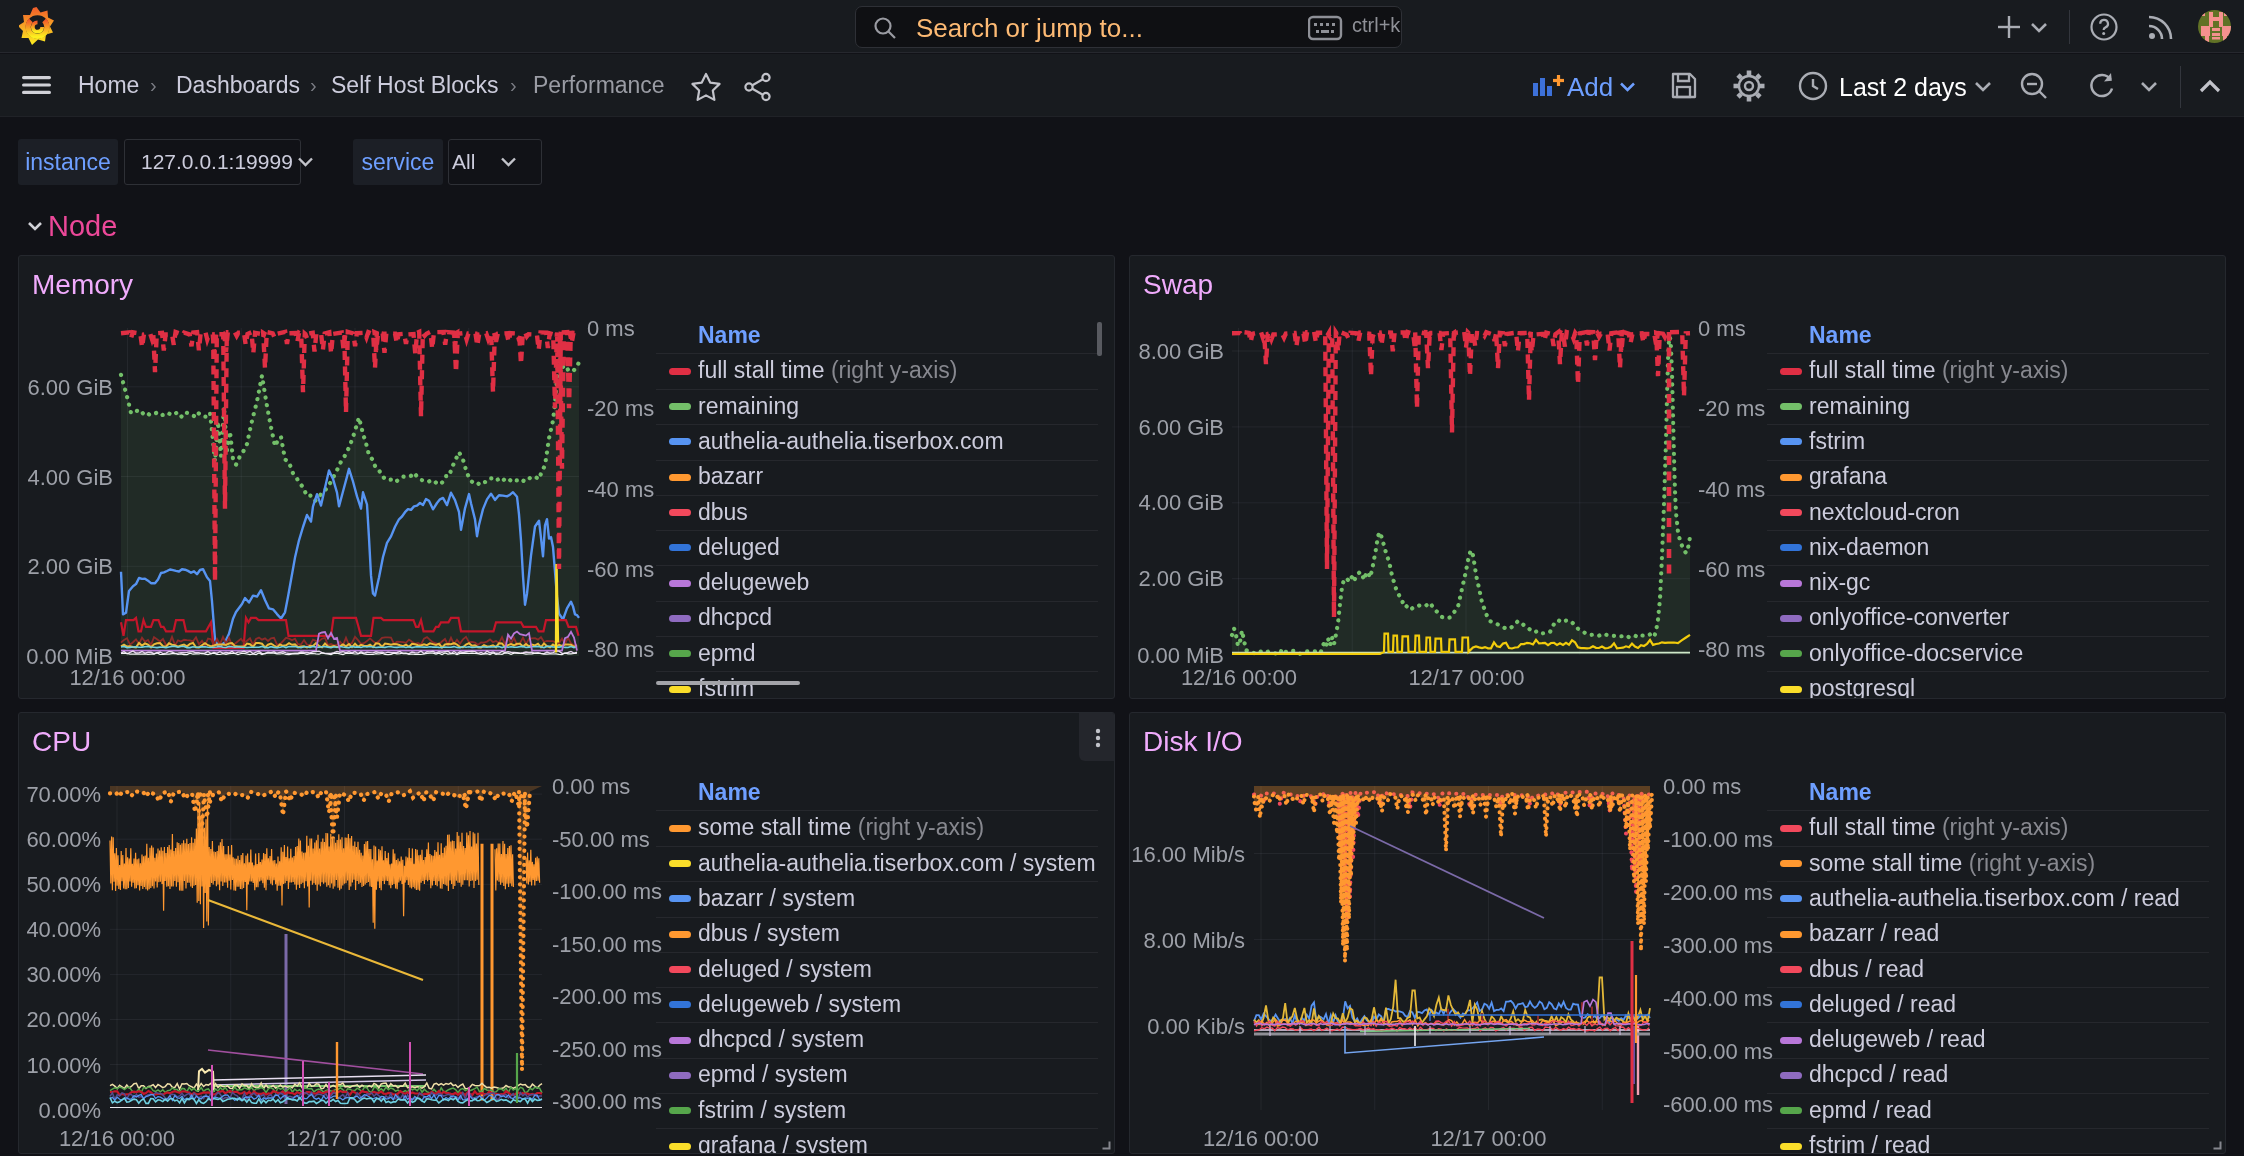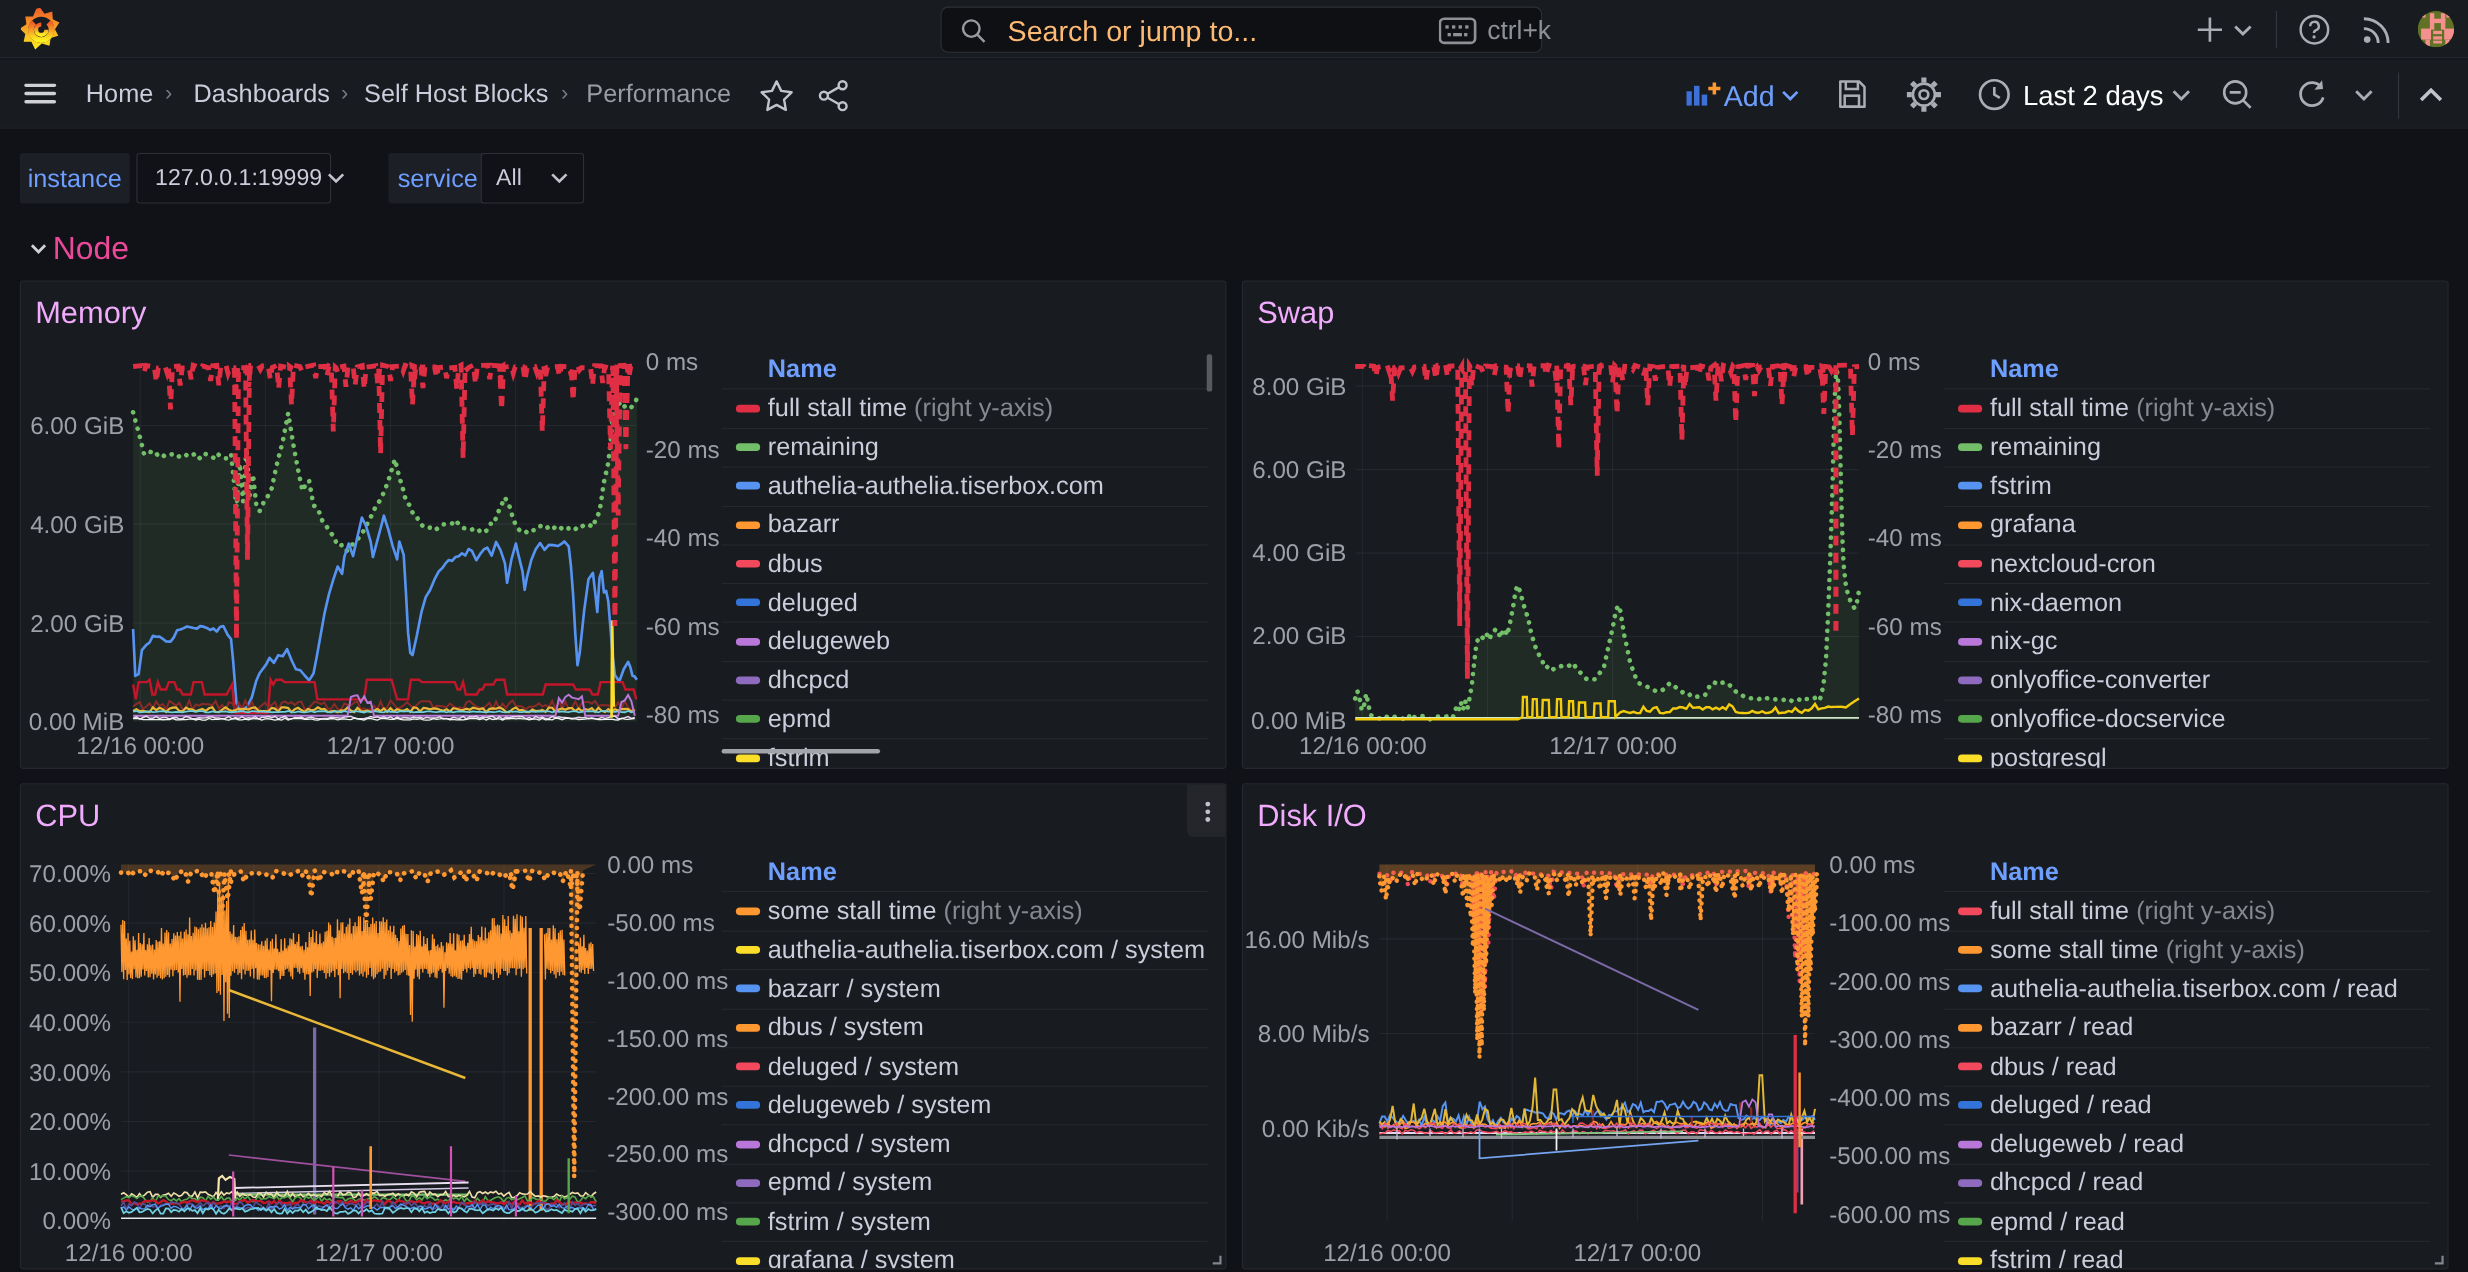--- a/index.html
+++ b/index.html
@@ -1,20 +1,20 @@
 <!DOCTYPE html>
 <html><head><meta charset="utf-8"><style>
 *{margin:0;padding:0;box-sizing:border-box}
 html,body{width:2244px;height:1156px;background:#111217;font-family:"Liberation Sans",sans-serif;color:#ccccdc;overflow:hidden;position:relative}
 .abs{position:absolute}
 .nav{position:absolute;left:0;top:0;width:2244px;height:53px;background:#181b1f;border-bottom:1px solid #26282e}
 .toolbar{position:absolute;left:0;top:54px;width:2244px;height:63px;background:#181b1f;border-bottom:1px solid #202227}
 .sbox{position:absolute;left:855px;top:6px;width:547px;height:42px;background:#0f1013;border:1px solid #2e3036;border-radius:7px}
 .ph{position:absolute;left:916px;top:13px;font-size:26px;color:#fdba74}
-.kbdtxt{position:absolute;left:1352px;top:14px;font-size:24px;color:#8e9097}
+.kbdtxt{position:absolute;left:1352px;top:14px;font-size:20px;color:#8e9097}
 .crumb{position:absolute;top:72px;font-size:23px;color:#ccccdc}
 .crumb.dim{color:#9a9ca4}
 .crumbsep{position:absolute;top:74px;font-size:20px;color:#7a7c84}
 .vlabel{position:absolute;top:139px;height:46px;background:#1c1f26;border-radius:3px;color:#6e9fff;font-size:23px;line-height:46px;text-align:center}
 .vval{position:absolute;top:139px;height:46px;background:#111217;border:1px solid #2e3036;border-radius:3px;color:#ccccdc;font-size:21px;line-height:44px}
 .panel{position:absolute;background:#181b1f;border:1px solid #25282e;border-radius:3px;overflow:hidden}
 .ptitle{position:absolute;left:13px;top:13px;font-size:28px;font-weight:500;color:#f0abfc}
 .ax{font-size:22px;fill:#9da0a8;font-family:"Liberation Sans",sans-serif}
 .lname{position:absolute;left:42px;top:66px;font-size:23px;font-weight:700;color:#6e9fff}
 .lsep{position:absolute;left:0px;width:442px;height:1px;background:rgba(204,204,220,0.08)}
@@ -38,21 +38,21 @@
 <div class="crumb" style="left:176px">Dashboards</div>
 <div class="crumbsep" style="left:310px">›</div>
 <div class="crumb" style="left:331px">Self Host Blocks</div>
 <div class="crumbsep" style="left:510px">›</div>
 <div class="crumb dim" style="left:533px">Performance</div>
 <div class="addtxt">Add</div>
 <div class="l2d">Last 2 days</div>
 <div class="vlabel" style="left:18px;width:100px">instance</div>
 <div class="vval" style="left:124px;width:177px;padding-left:16px">127.0.0.1:19999</div>
 <div class="vlabel" style="left:353px;width:90px">service</div>
-<div class="vval" style="left:437px;width:94px;padding-left:13px">All</div>
+<div class="vval" style="left:448px;width:94px;padding-left:3px">All</div>
 <div class="nodetxt">Node</div>
 <svg class="abs" style="left:19px;top:5px" width="36" height="42" viewBox="0 0 36 42">
 <defs>
       <linearGradient id="glg" x1="0" y1="1" x2="0" y2="0">
         <stop offset="0" stop-color="#FCEE1F"></stop>
         <stop offset="1" stop-color="#F15B2A"></stop>
       </linearGradient>
     </defs>
 <path fill="url(#glg)" d="M17.5 2 L21.5 7.5 L28.5 5.5 L29 12.5 L35 15.5 L31 21.5 L34 27.5 L27 29.5 L26 36.5 L19 34.5 L13 40 L9.5 33 L2.5 33 L4 26 L-1 21 L5 17 L4 10 L11 10 L14 3 Z"></path>
 <circle cx="18.5" cy="22" r="11.8" fill="#181b1f"></circle>

